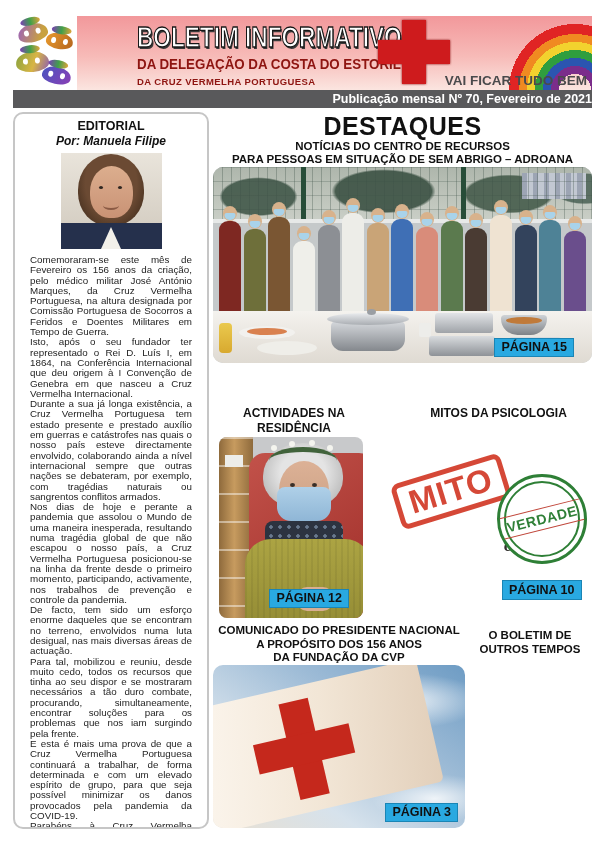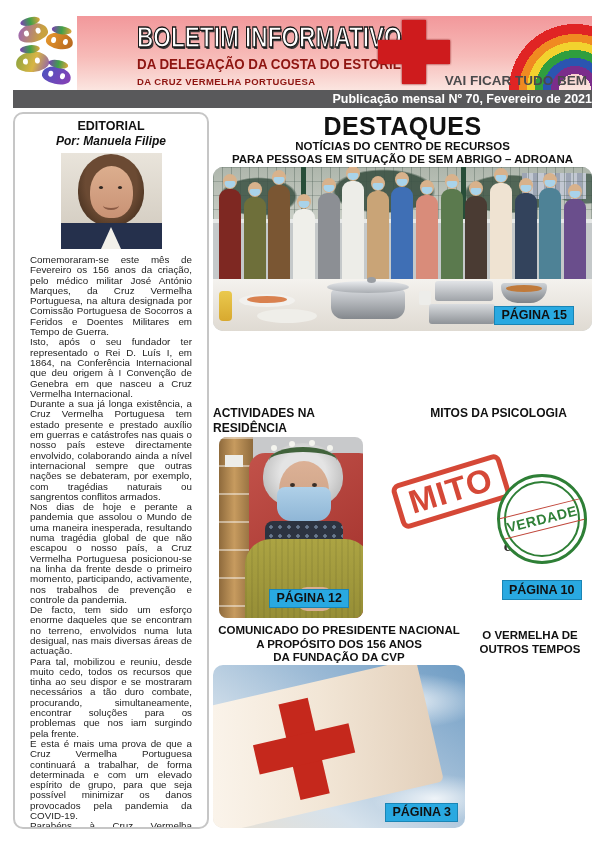--- a/index.html
+++ b/index.html
@@ -59,33 +59,33 @@
   .pt-body{position:absolute;left:0;bottom:0;width:100%;height:26px;background:#25304C;}
   .pt-shirt{position:absolute;left:40px;bottom:0;width:0;height:0;
       border-left:10px solid transparent;border-right:10px solid transparent;border-bottom:22px solid #F2F0EA;}
   .ed-text p{margin:0;font-size:9.8px;line-height:10.3px;text-align:justify;color:#242424;hyphens:auto;}
 
   
   .dz-title{position:absolute;left:213px;top:112px;width:379px;text-align:center;
       font-size:25px;font-weight:bold;letter-spacing:.5px;}
   .s1-heading{position:absolute;left:213px;top:140px;width:379px;text-align:center;
       font-weight:bold;font-size:11.5px;line-height:13px;}
-  .h-activ{position:absolute;left:213px;top:406px;width:162px;text-align:left;font-weight:bold;
+  .h-activ{position:absolute;left:213px;top:406px;width:162px;text-align:center;font-weight:bold;
       font-size:12px;line-height:15px;}
   .h-mitos{position:absolute;left:405px;top:406px;width:187px;text-align:center;font-weight:bold;font-size:12px;}
   .h-comunicado{position:absolute;left:213px;top:624px;width:252px;text-align:center;font-weight:bold;
       font-size:11.5px;line-height:13.5px;}
   .h-carnaval{position:absolute;left:468px;top:628px;width:124px;text-align:center;font-weight:bold;
       font-size:11.5px;line-height:14px;}
 
   .badge{position:absolute;background:#29A9E1;border:1px solid #1A85B5;color:#101010;
       font-weight:bold;font-size:12.5px;line-height:1;padding:2.5px 6px;white-space:nowrap;z-index:9;}
 
   
-  .photo-group{position:absolute;left:213px;top:167px;width:379px;height:164px;border-radius:10px;
+  .photo-group{position:absolute;left:213px;top:167px;width:379px;height:196px;border-radius:10px;
       overflow:hidden;background:#C5C9CB;}
   .gp-sky{position:absolute;left:0;top:0;right:0;height:52px;background:linear-gradient(180deg,#AEB6AC,#C9CEC6);}
   .gp-trees{position:absolute;left:0;top:0;right:0;height:54px;opacity:.9;background:
       radial-gradient(ellipse 60px 30px at 12% 55%,#42584A 0 60%,transparent 65%),
       radial-gradient(ellipse 80px 34px at 45% 45%,#3C5244 0 60%,transparent 65%),
       radial-gradient(ellipse 70px 30px at 78% 50%,#465C4C 0 60%,transparent 65%),
       radial-gradient(ellipse 50px 24px at 98% 40%,#50665A 0 60%,transparent 65%);}
   .gp-bldg{position:absolute;right:6px;top:6px;width:64px;height:26px;background:
       repeating-linear-gradient(90deg,rgba(120,130,150,.5) 0 5px,transparent 5px 11px),#C2C8D2;}
   .gp-fence{position:absolute;left:0;top:0;right:0;height:64px;background:
@@ -321,21 +321,21 @@
     </div>
   </div>
   <div class="badge b10">PÁGINA 10</div>
 
   <div class="h-comunicado">
     <div>COMUNICADO DO PRESIDENTE NACIONAL</div>
     <div>A PROPÓSITO DOS 156 ANOS</div>
     <div>DA FUNDAÇÃO DA CVP</div>
   </div>
   <div class="h-carnaval">
-    <div>O VERMELHA DE</div>
+    <div>O BOLETIM DE</div>
     <div>OUTROS TEMPOS</div>
   </div>
 
   <div class="photo-flag">
     <div class="flag-cloth"></div>
     <div class="badge b3">PÁGINA 3</div>
   </div>
 
 
 </div>

